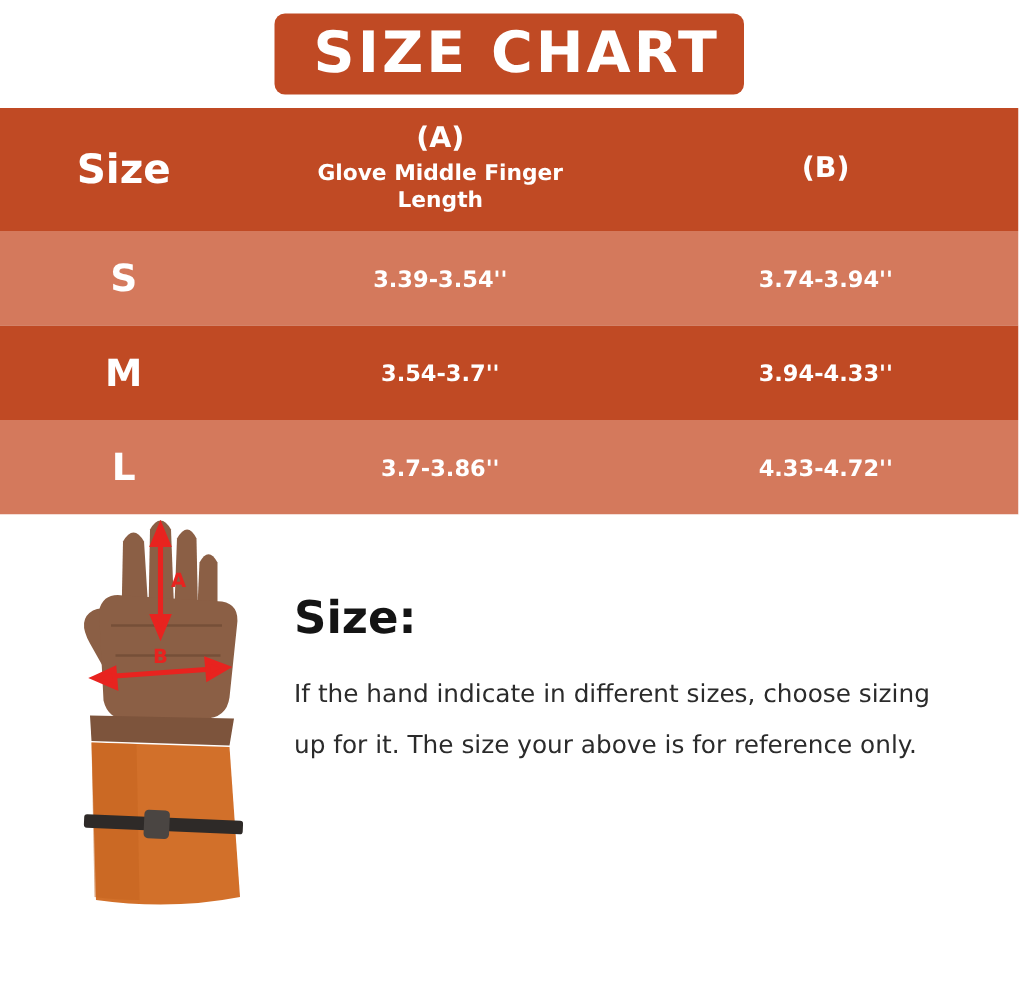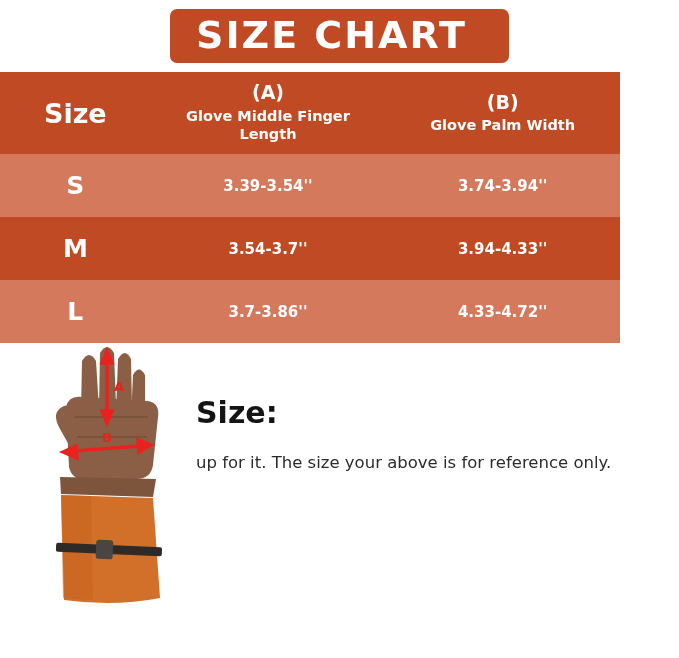--- a/index.html
+++ b/index.html
@@ -23,29 +23,29 @@
     align-items: center;
     justify-content: center;
     background: #ffffff;
   }
   .title-badge {
     background: #c04a24;
     color: #ffffff;
     font-size: 38px;
     font-weight: bold;
     letter-spacing: 2px;
-    padding: 7px 42px 9px 26px;
+    padding: 7px 16px 9px 26px;
     border-radius: 7px;
     line-height: 1;
     font-family: "DejaVu Sans", sans-serif;
   }
 
   
   .table {
-    width: 620px;
+    width: 679px;
   }
   .row {
     display: flex;
     align-items: center;
     color: #ffffff;
     box-sizing: border-box;
   }
   .row.header {
     background: #c04a24;
     height: 82px;
@@ -143,21 +143,20 @@
   <div class="row header">
     <div class="cell c-size">
       <span class="hdr-size">Size</span>
     </div>
     <div class="cell c-a">
       <span class="hdr-key">(A)</span>
       <span class="hdr-sub">Glove Middle Finger Length</span>
     </div>
     <div class="cell c-b">
       <span class="hdr-key">(B)</span>
-      <span class="hdr-sub">Glove Palm Width</span>
     </div>
   </div>
 
   <div class="row alt1">
     <div class="cell c-size">
       <span class="val-size">S</span>
     </div>
     <div class="cell c-a">
       <span class="val">3.39-3.54''</span>
     </div>
@@ -235,16 +234,17 @@
         <line x1="50" y1="108" x2="120" y2="103"></line>
         <polygon points="41,109 54,103 55,115"></polygon>
         <polygon points="129,102 116,97 117,109"></polygon>
       </g>
       <text x="80" y="99" font-family="DejaVu Sans, sans-serif" font-size="13" font-weight="bold" fill="#e8231f">B</text>
     </svg>
   </div>
 
   <div class="note-block">
     <div class="note-title">Size:</div>
+    <div class="note-line">If the hand indicate in different sizes, choose sizing</div>
     <div class="note-line">up for it. The size your above is for reference only.</div>
   </div>
 
 </div>
 
 </body></html>

